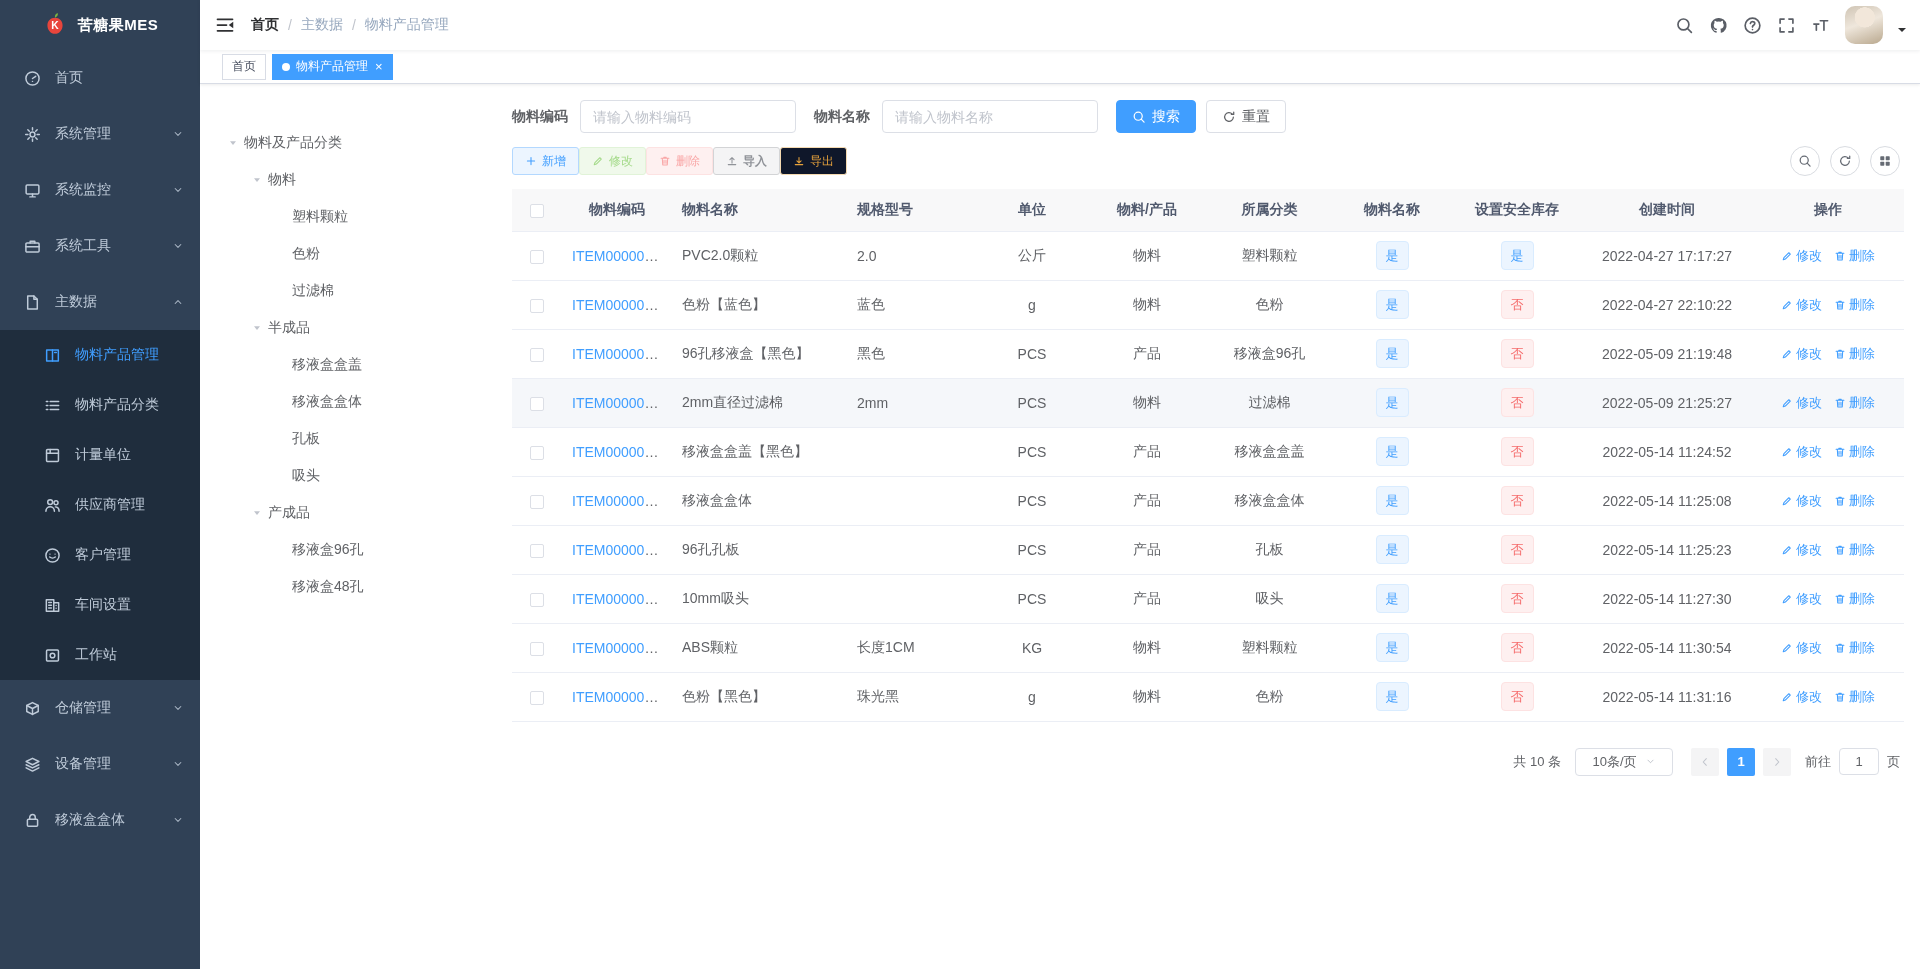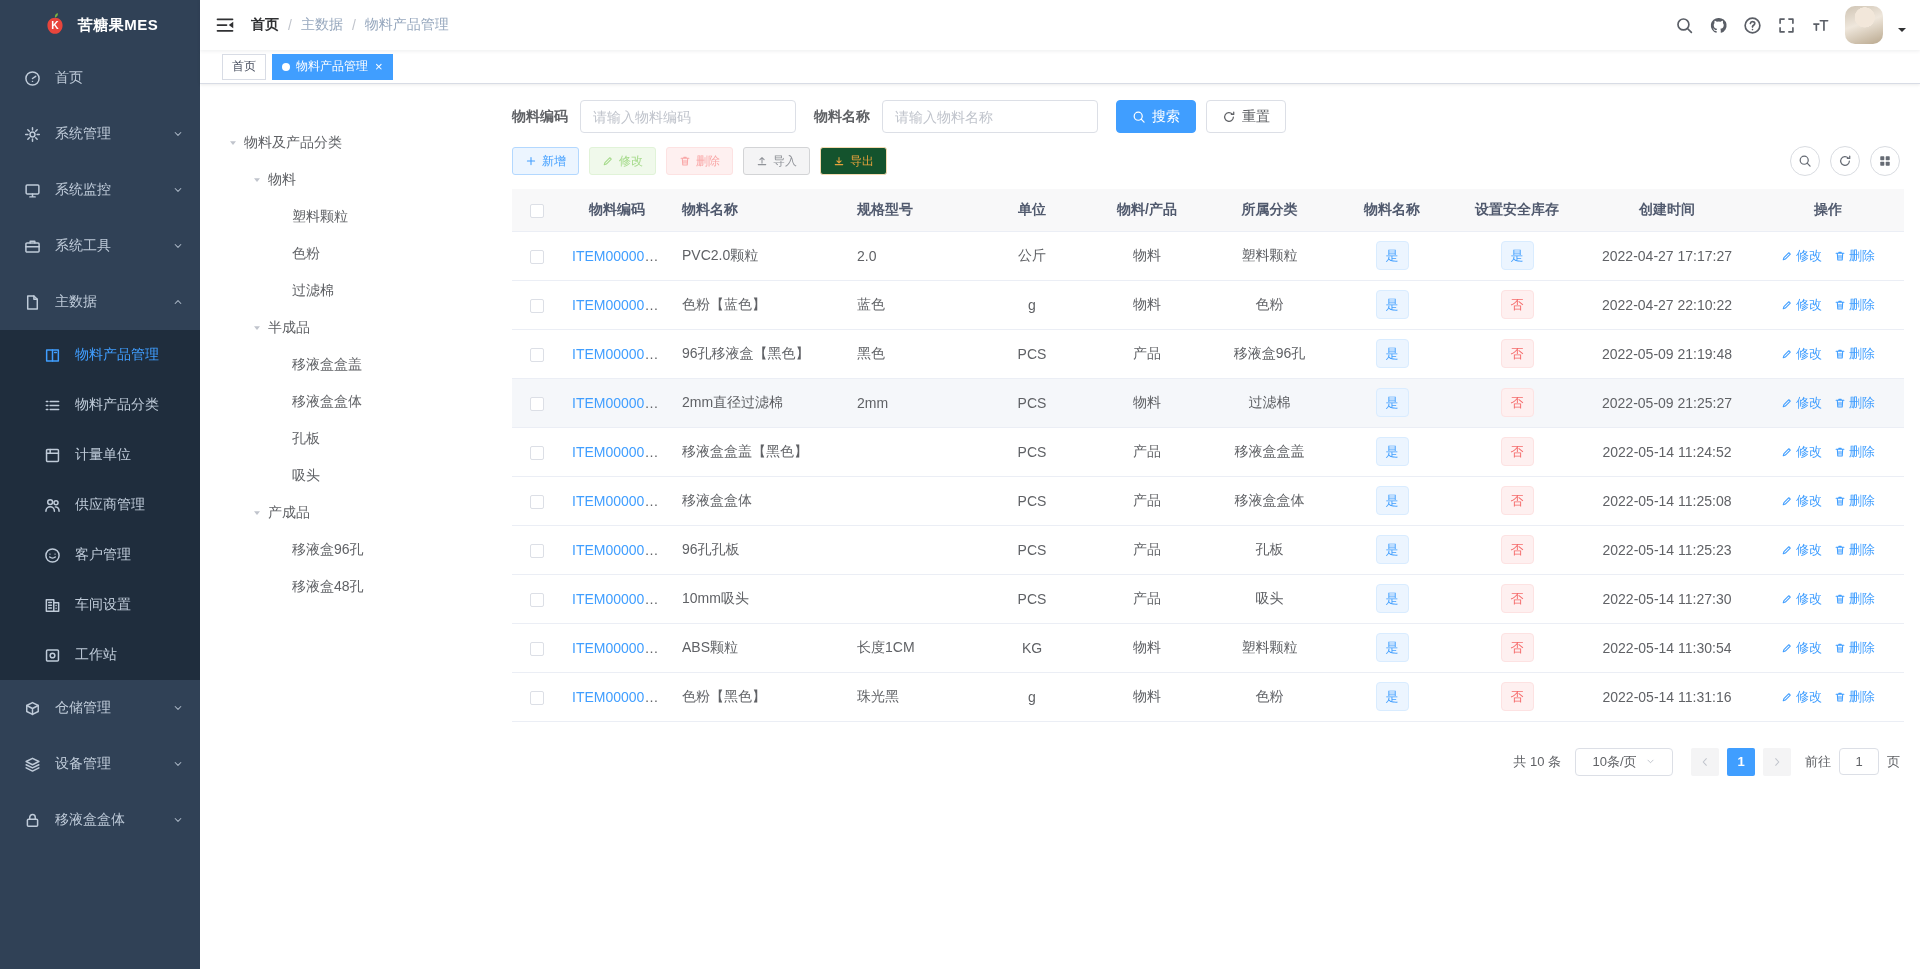--- a/index.html
+++ b/index.html
@@ -64,31 +64,31 @@
   .filter-row { display:flex; align-items:center; margin-bottom:13px; }
   .f-label { font-weight:bold; color:#606266; margin-right:12px; }
   .f-input { width:216px; height:33px; border:1px solid #dcdfe6; border-radius:4px; padding:0 12px; font-size:14px; color:#606266; font-family:inherit; margin-right:18px; }
   .f-input::placeholder { color:#c0c4cc; }
   .btn { height:33px; display:inline-flex; align-items:center; gap:6px; padding:0 15px; border-radius:4px; font-size:14px; cursor:pointer; font-family:inherit; border:1px solid #dcdfe6; background:#fff; color:#606266; }
   .btn .bi { width:14px; height:14px; display:inline-flex; }
   .btn .bi svg { width:100%; height:100%; }
   .btn-primary { background:#409eff; border-color:#409eff; color:#fff; margin-right:10px; }
 
   .toolbar { display:flex; align-items:center; margin-bottom:13px; }
-  .toolbar-left { display:flex; gap:10px; }
+  .toolbar-left { display:flex; }
   .tb-btn { height:28px; padding:0 12px; border-radius:3px; font-size:12px; display:inline-flex; align-items:center; gap:5px; cursor:pointer; font-family:inherit; border:1px solid; }
   .tb-btn .bi { width:12px; height:12px; display:inline-flex; }
   .tb-btn .bi svg { width:100%; height:100%; }
   .tb-primary { color:#409eff; background:#ecf5ff; border-color:#b3d8ff; }
   .tb-success { color:#67c23a; background:#f0f9eb; border-color:#c2e7b0; }
   .tb-success.dis { color:#a4da89; border-color:#e1f3d8; }
   .tb-danger { color:#f56c6c; background:#fef0f0; border-color:#fbc4c4; }
   .tb-danger.dis { color:#f9a7a7; border-color:#fde2e2; }
-  .tb-info { color:#909399; background:#f4f4f5; border-color:#d3d4d6; }
-  .tb-warning { color:#e6a23c; background:#14532d; border-color:#f5dab1; }
+  .tb-info { color:#909399; background:#f4f4f5; border-color:#d3d4d6;font-weight:bold; }
+  .tb-warning { color:#e6a23c; background:#0f172a; border-color:#f5dab1; }
   .toolbar-right { margin-left:auto; display:flex; gap:10px; }
   .circle-btn { width:30px; height:30px; border-radius:50%; border:1px solid #d9dce1; background:#fff; color:#666b74; display:inline-flex; align-items:center; justify-content:center; cursor:pointer; }
   .circle-btn svg { width:14px; height:14px; }
 
   
   .data-table { width:100%; border-collapse:collapse; table-layout:fixed; font-size:14px; }
   .data-table th { background:#f8f8f9; color:#515a6e; font-weight:bold; height:42px; padding:0 10px; border-bottom:1px solid #ebeef5; }
   .data-table td { height:49px; padding:0 10px; color:#606266; border-bottom:1px solid #ebeef5; white-space:nowrap; overflow:hidden; text-overflow:ellipsis; }
   .al { text-align:left; } .ac { text-align:center; }
   tr.hover td { background:#f5f7fa; }

